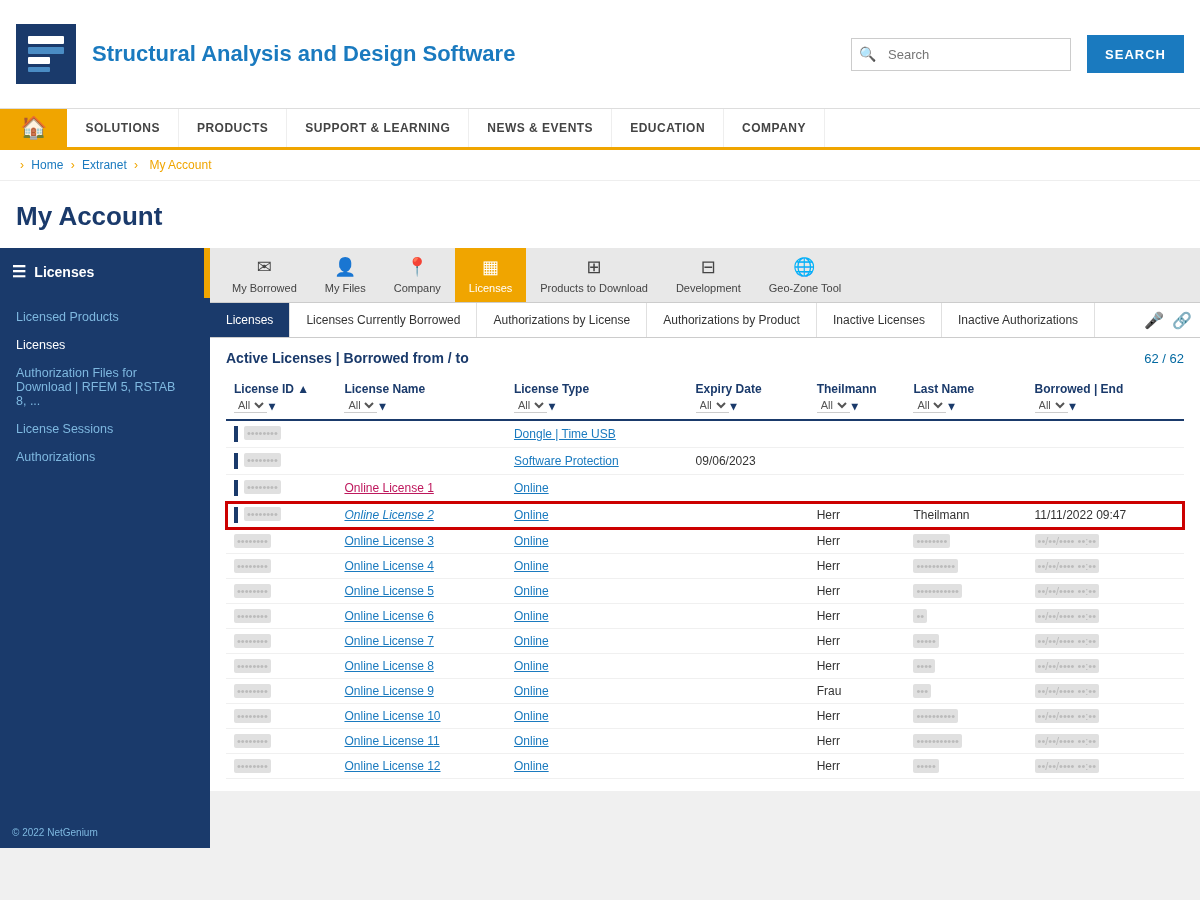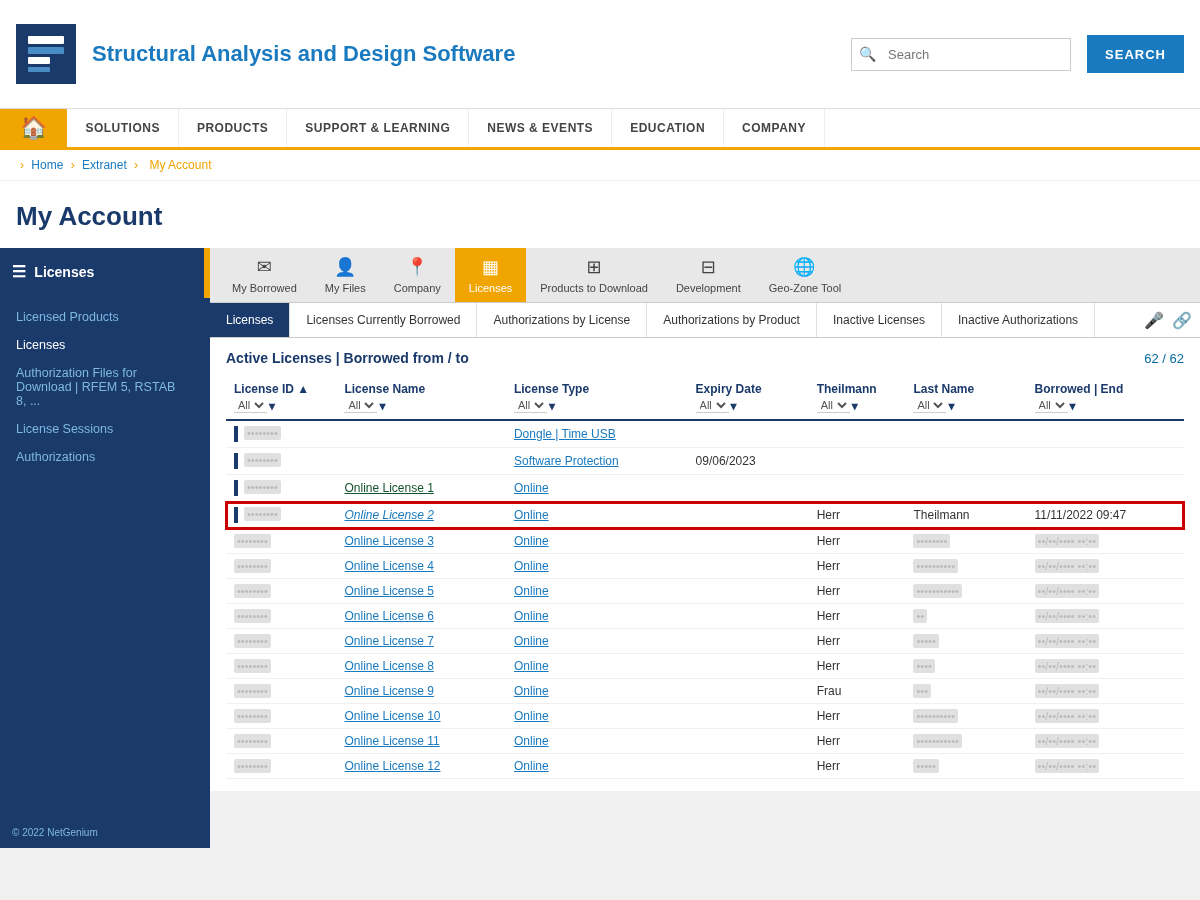--- a/index.html
+++ b/index.html
@@ -260,21 +260,21 @@
               <td><span style="display: inline-block; width: 4px; height: 16px; background: rgb(26, 58, 107); margin-right: 6px; vertical-align: middle;"></span><span style="color: rgb(187, 187, 187); font-size: 11px; background: rgb(224, 224, 224); border-radius: 2px; padding: 1px 3px;">••••••••</span></td>
               <td></td>
               <td><a href="#" style="color: rgb(26, 122, 191);">Software Protection</a></td>
               <td>09/06/2023</td>
               <td></td>
               <td></td>
               <td></td>
             </tr>
             <tr>
               <td><span style="display: inline-block; width: 4px; height: 16px; background: rgb(26, 58, 107); margin-right: 6px; vertical-align: middle;"></span><span style="color: rgb(187, 187, 187); font-size: 11px; background: rgb(224, 224, 224); border-radius: 2px; padding: 1px 3px;">••••••••</span></td>
-              <td><a href="#" style="color: #14532d;">Online License 1</a></td>
+              <td><a href="#" style="color: #be185d;">Online License 1</a></td>
               <td><a href="#" style="color: rgb(26, 122, 191);">Online</a></td>
               <td></td>
               <td></td>
               <td></td>
               <td></td>
             </tr>
             <tr style="outline: rgb(204, 0, 0) solid 2px; outline-offset: -1px; box-shadow: rgb(204, 0, 0) 0px 0px 0px 2px inset;">
               <td><span style="display: inline-block; width: 4px; height: 16px; background: rgb(26, 58, 107); margin-right: 6px; vertical-align: middle;"></span><span style="color: rgb(187, 187, 187); font-size: 11px; background: rgb(224, 224, 224); border-radius: 2px; padding: 1px 3px;">••••••••</span></td>
               <td><a href="#" style="color: rgb(26, 122, 191); font-style: italic;">Online License 2</a></td>
               <td><a href="#" style="color: rgb(26, 122, 191);">Online</a></td>

